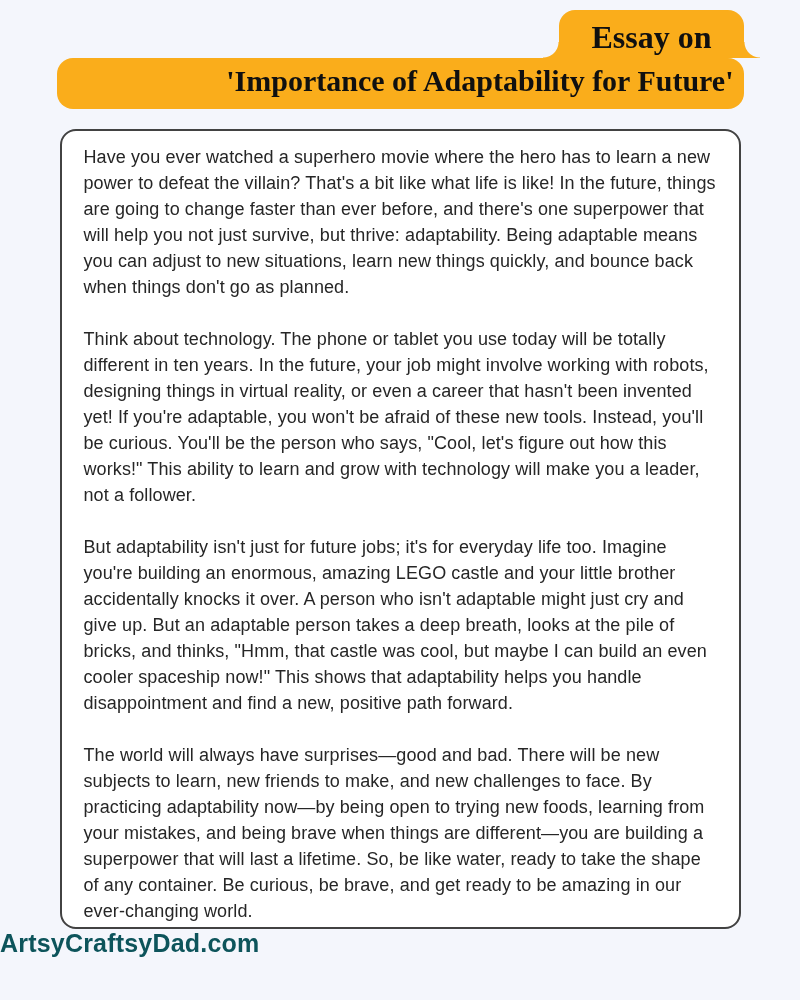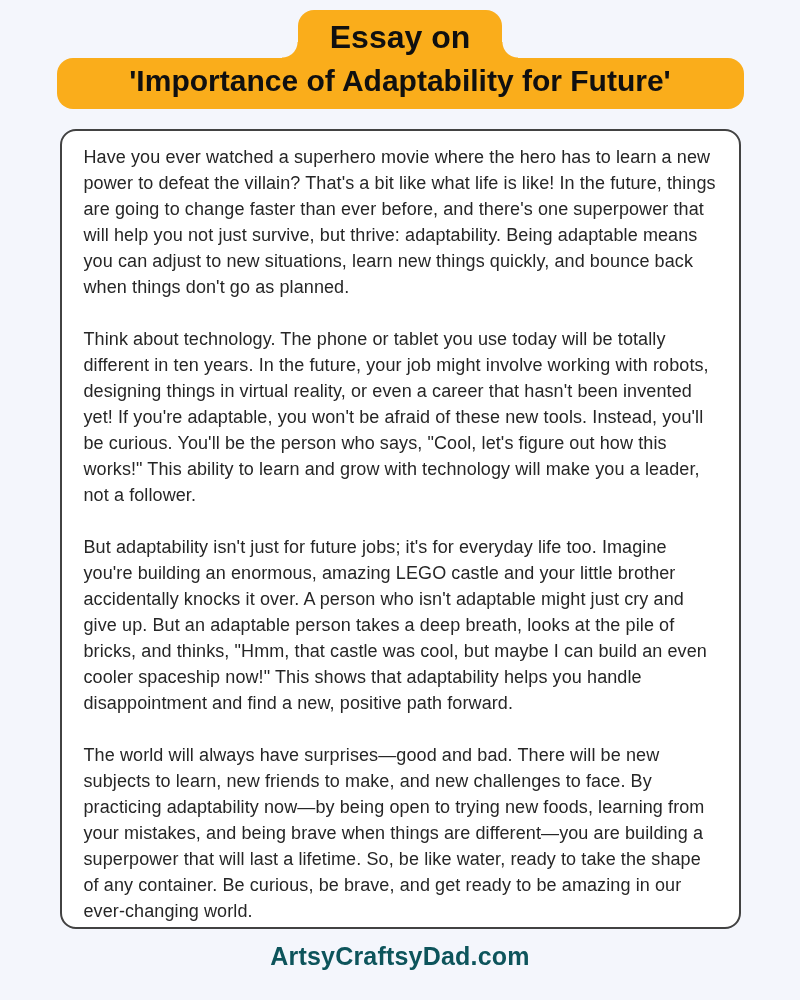--- a/index.html
+++ b/index.html
@@ -13,21 +13,22 @@
   html,body{ width:800px; height:1000px; }
   body{
     background: var(--bg);
     font-family: "Liberation Sans", sans-serif;
     color: var(--text);
     overflow: hidden;
   }
   .header{
     width: 687px;
     margin: 10px auto 12px;
-    text-align: center;
+    text-align: right;
+    font-family: Liberation Serif, serif;
   }
   .banner-top{
     display: inline-block;
     position: relative;
     background: var(--banner);
     border-radius: 16px 16px 0 0;
     padding: 9px 32px 2px;
     font-size: 32px;
     font-weight: 600;
     color: #101010;
@@ -71,22 +72,20 @@
   .essay-box p{
     font-size: 18px;
     line-height: 26px;
     letter-spacing: 0.1px;
     color: var(--text);
   }
   .essay-box p + p{
     margin-top: 26px;
   }
   .footer{
-    text-align: center;
-    margin-top: 13px;
   }
   .footer a{
     font-size: 25px;
     font-weight: 700;
     color: var(--teal);
     text-decoration: none;
     letter-spacing: 0.2px;
   }
 </style>
 </head>

